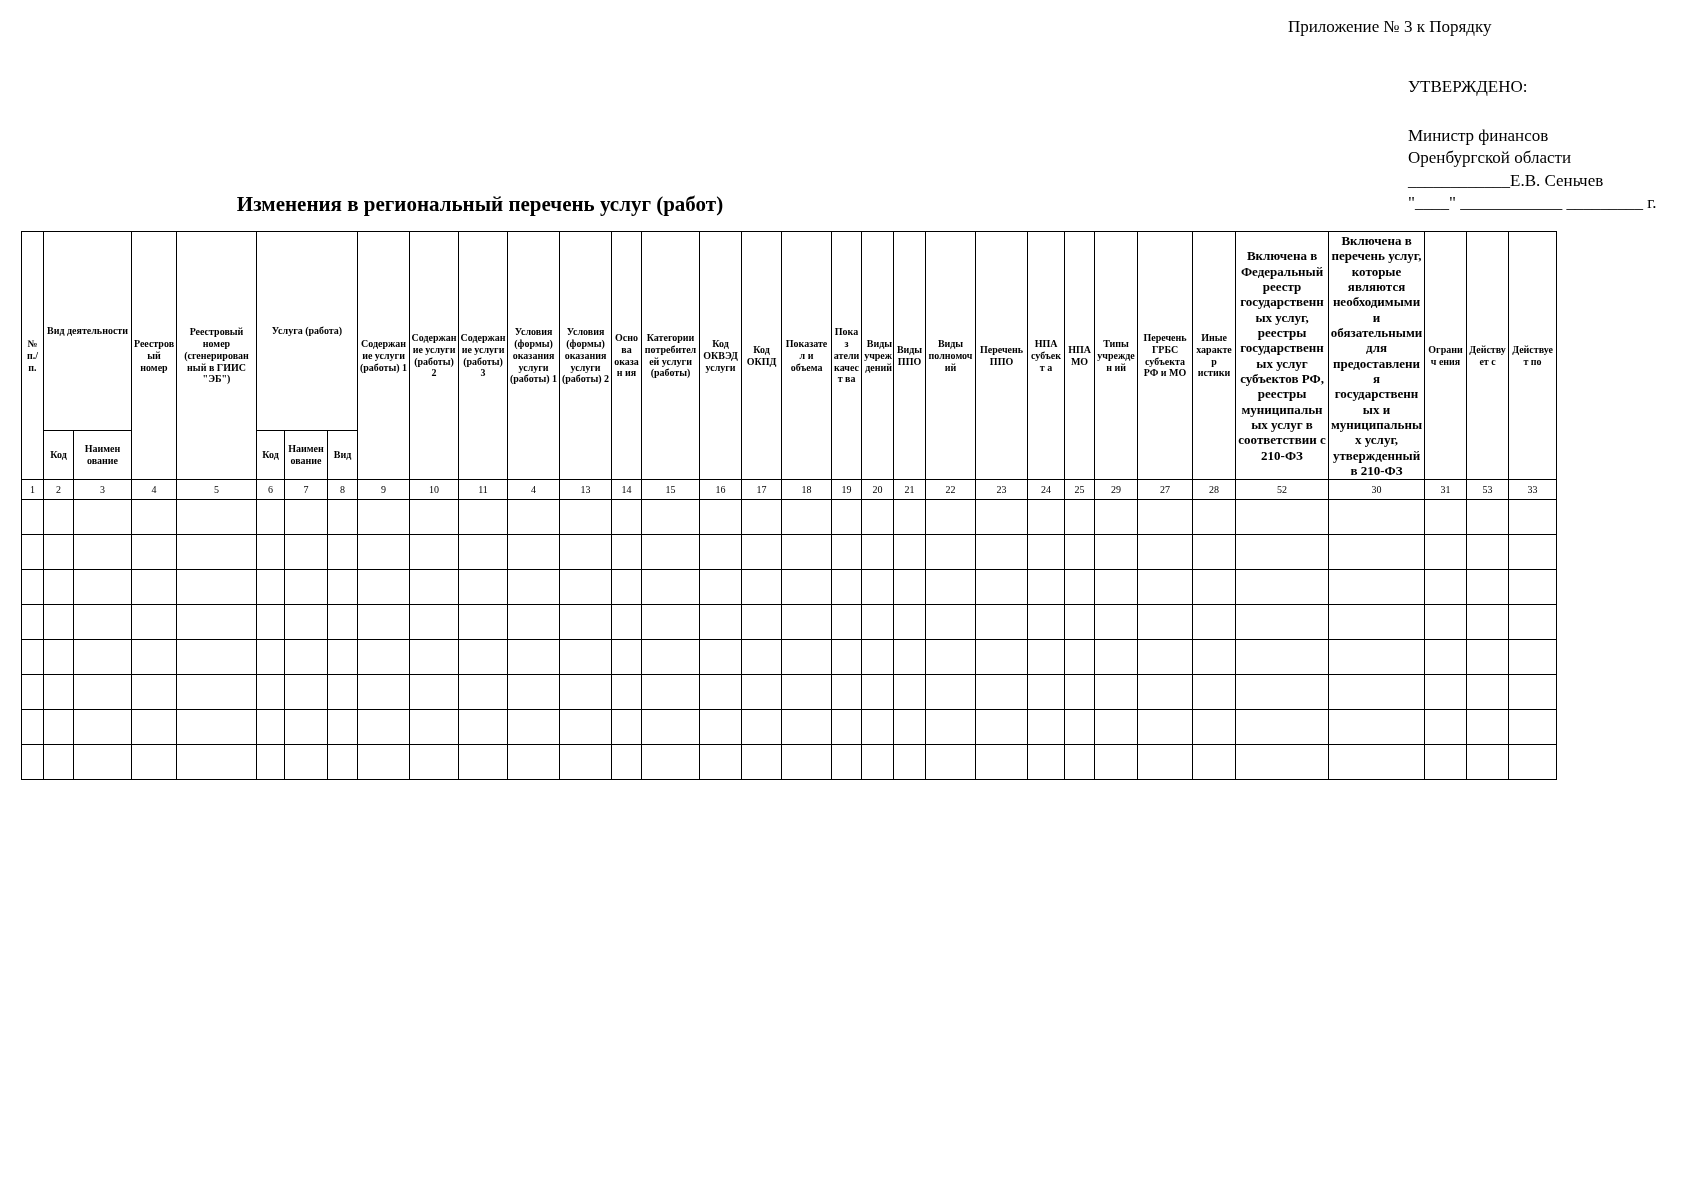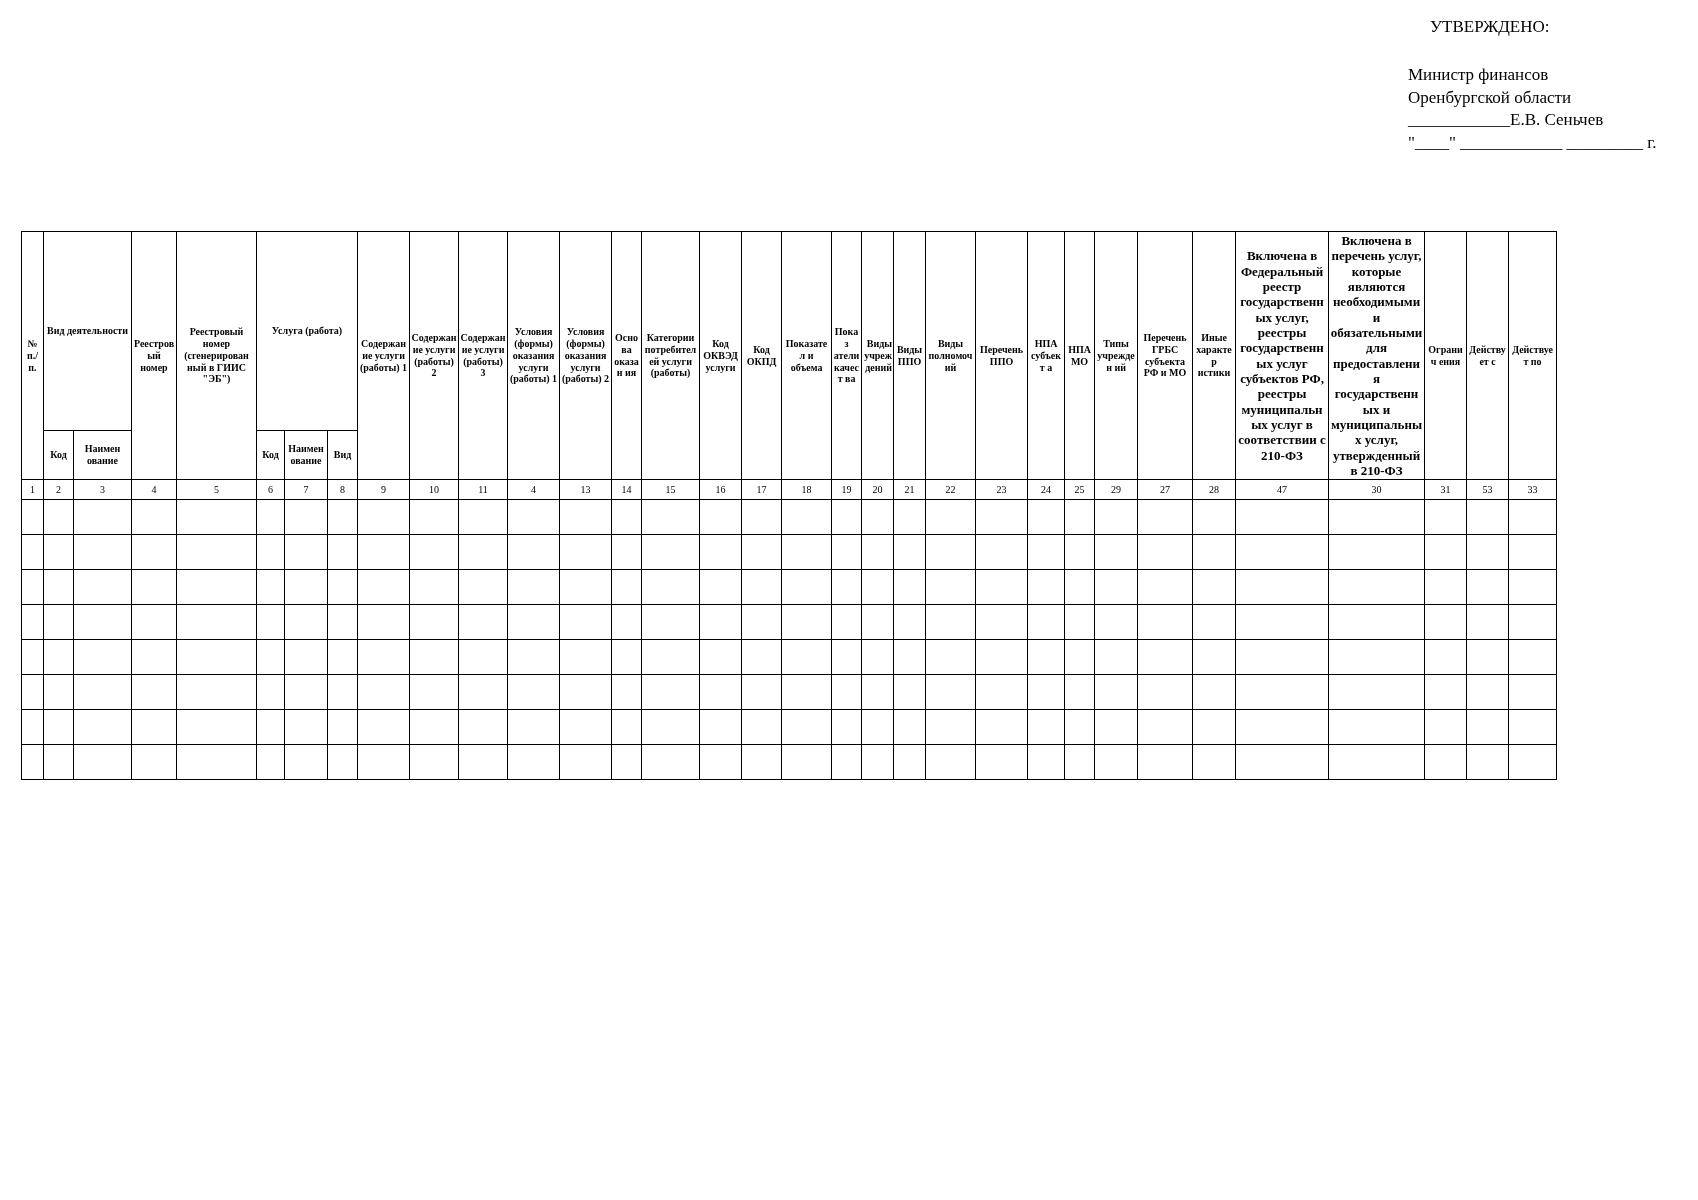--- a/index.html
+++ b/index.html
@@ -33,21 +33,20 @@
     line-height: 1.32;
     text-align: left;
   }
   .approval .appx {
     white-space: nowrap;
     margin-left: -120px;
     margin-bottom: 38px;
   }
   .approval .approved {
     margin-bottom: 26px;
-    margin-left: 22px;
   }
   .approval .minister-line { white-space: nowrap; }
   .approval .sign-line {
     white-space: nowrap;
     letter-spacing: 0px;
   }
   .approval .date-line {
     white-space: nowrap;
     letter-spacing: 0px;
   }
@@ -110,27 +109,29 @@
   table.reg th.big {
     font-size: 10px;
   }
 </style>
 </head>
 <body>
 
 <div class="page">
 
   <div class="approval">
+    <div class="appx">Приложение № 3 к Порядку</div>
     <div class="approved">УТВЕРЖДЕНО:</div>
     <div class="minister-line">Министр финансов</div>
     <div class="minister-line">Оренбургской области</div>
     <div class="sign-line">____________Е.В. Сеньчев</div>
     <div class="date-line">"____"  ____________  _________ г.</div>
   </div>
 
+  <div class="doc-title">Изменения в региональный перечень услуг (работ)</div>
 
   <div class="table-wrap">
     <table class="reg">
       <colgroup id="colgroup-holder">
           <col style="width: 22px;">
           <col style="width: 30px;">
           <col style="width: 58px;">
           <col style="width: 45px;">
           <col style="width: 80px;">
           <col style="width: 28px;">
@@ -226,21 +227,21 @@
             <td class="numrow">19</td>
             <td class="numrow">20</td>
             <td class="numrow">21</td>
             <td class="numrow">22</td>
             <td class="numrow">23</td>
             <td class="numrow">24</td>
             <td class="numrow">25</td>
             <td class="numrow">29</td>
             <td class="numrow">27</td>
             <td class="numrow">28</td>
-            <td class="numrow">47</td>
+            <td class="numrow">52</td>
             <td class="numrow">30</td>
             <td class="numrow">31</td>
             <td class="numrow">53</td>
             <td class="numrow">33</td>
           </tr>
       <tr>
             <td class="datarow">&nbsp;</td>
             <td class="datarow">&nbsp;</td>
             <td class="datarow">&nbsp;</td>
             <td class="datarow">&nbsp;</td>

